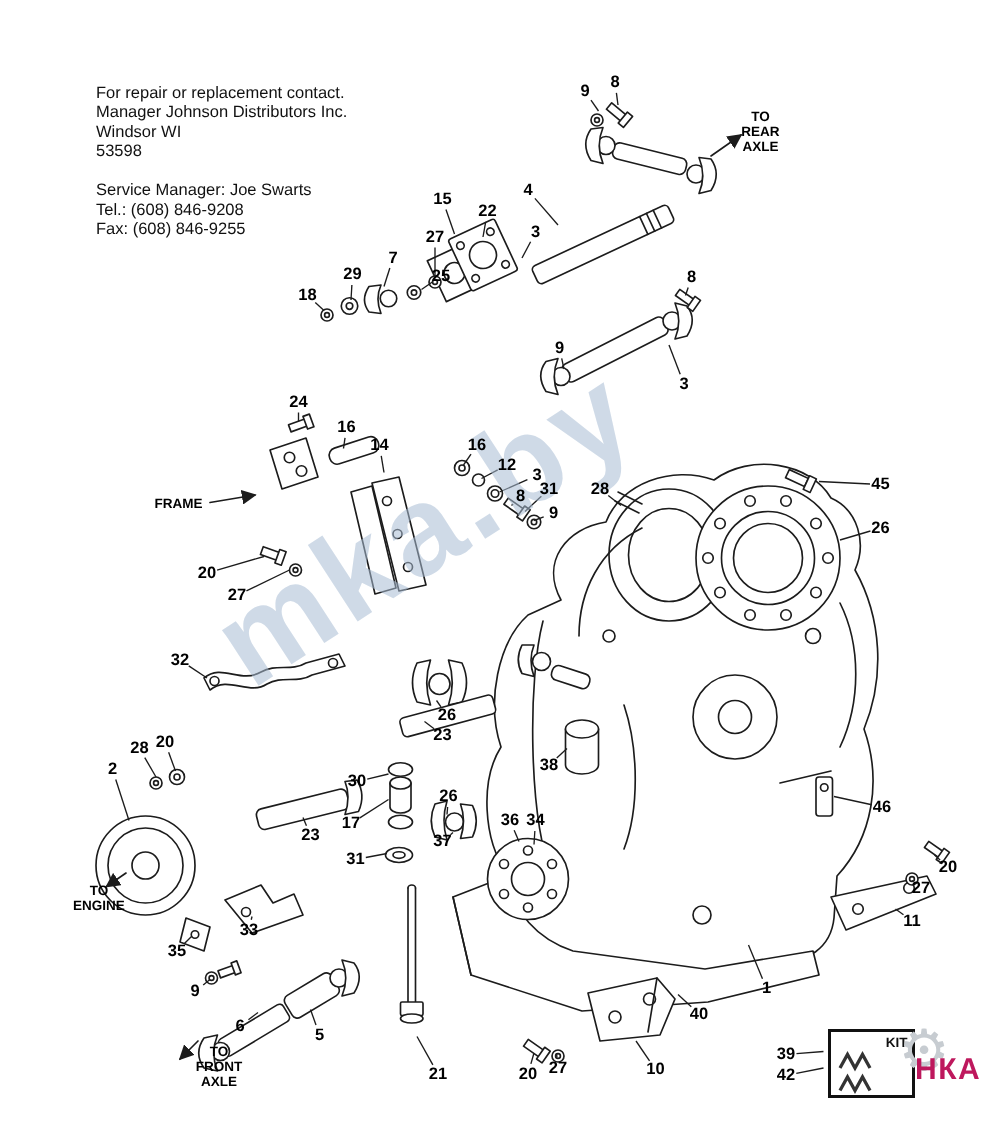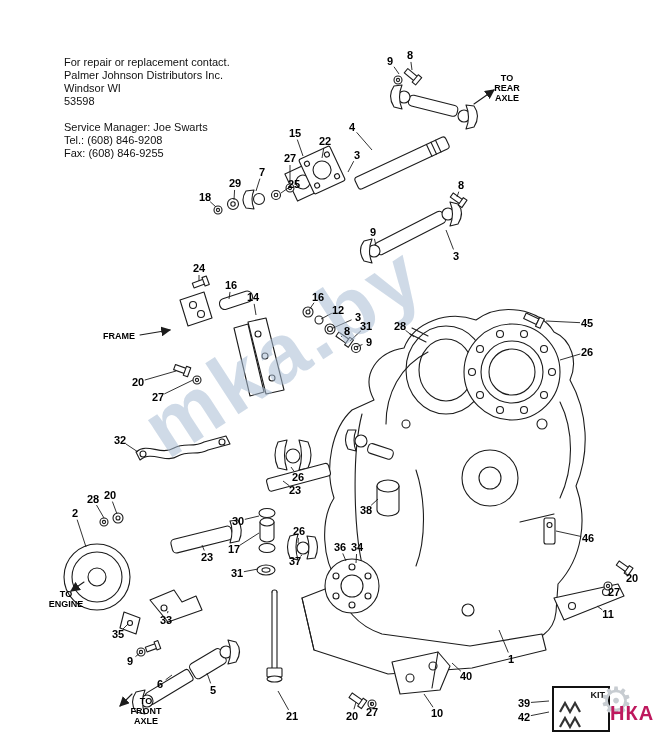--- a/index.html
+++ b/index.html
@@ -25,21 +25,21 @@
 </style>
 </head>
 <body>
 
 <div class="page">
 
 
   <div class="contact">
     <div id="contact-lines">
         <div>For repair or replacement contact.</div>
-        <div>Palmer Johnson Distributors Inc.</div>
+        <div>Manager Johnson Distributors Inc.</div>
         <div>Windsor WI</div>
         <div>53598</div>
         <div>&nbsp;</div>
         <div>Service Manager: Joe Swarts</div>
         <div>Tel.: (608) 846-9208</div>
         <div>Fax: (608) 846-9255</div>
       </div>
   </div>
 
   <svg id="art-layer" width="656" height="750" viewBox="0 0 656 750">

